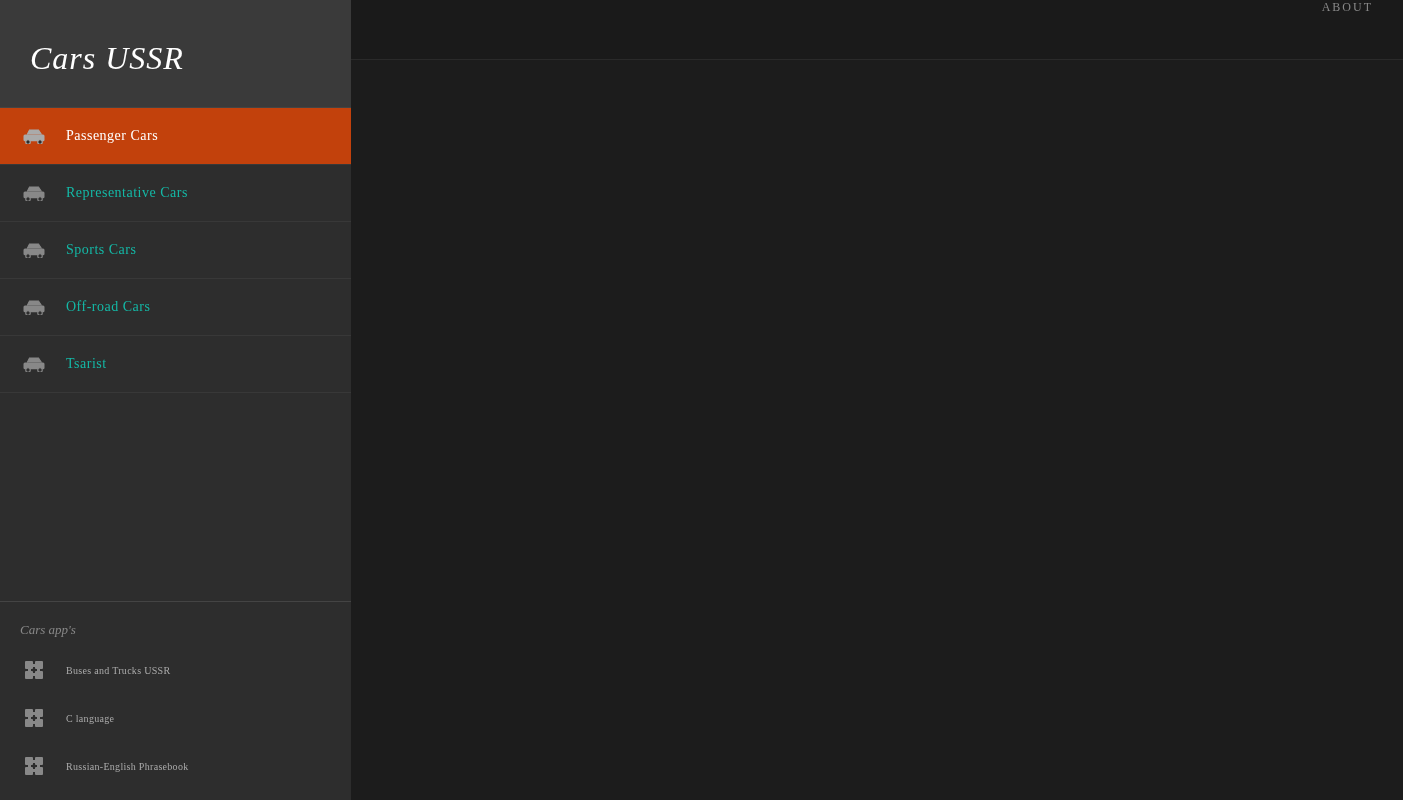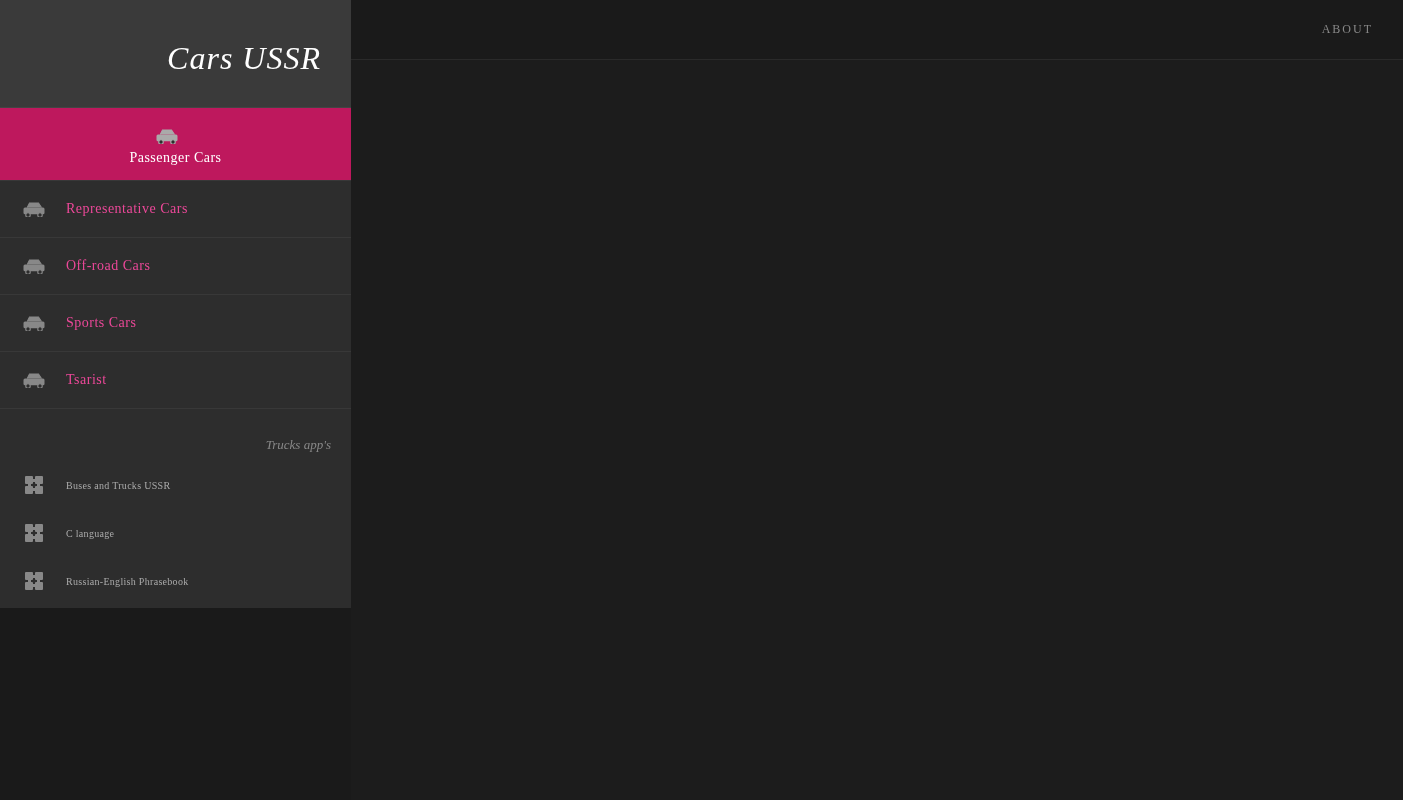--- a/index.html
+++ b/index.html
@@ -13,26 +13,25 @@
       height: 800px;
       background-color: #1a1a1a;
       font-family: Georgia, 'Times New Roman', serif;
       overflow: hidden;
       display: flex;
     }
 
     
     #sidebar {
       width: 351px;
-      height: 608px;
+      height: 800px;
       background-color: #2d2d2d;
       display: flex;
       flex-direction: column;
       flex-shrink: 0;
-      text-align: right;
     }
 
     #sidebar-header {
       background-color: #3a3a3a;
       padding: 40px 30px 30px 30px;
       border-bottom: 1px solid #444;
     }
 
     #app-title {
       color: #ffffff;
@@ -46,30 +45,29 @@
     #nav-section {
       flex: 1;
     }
 
     .nav-item {
       display: flex;
       align-items: center;
       padding: 14px 20px;
       cursor: pointer;
       border-bottom: 1px solid #383838;
-      color: #ec4899;
+      color: #14b8a6;
       font-size: 14px;
       font-family: Georgia, serif;
       letter-spacing: 0.5px;
     }
 
     .nav-item.active {
-      background-color: #be185d;
+      background-color: #c2410c;
       color: #ffffff;
-      flex-direction: column;
     }
 
     .nav-icon {
       width: 28px;
       height: 28px;
       margin-right: 18px;
       flex-shrink: 0;
       display: flex;
       align-items: center;
       justify-content: center;
@@ -117,21 +115,20 @@
     
     #main-content {
       flex: 1;
       background-color: #1a1a1a;
       position: relative;
     }
 
     #top-bar {
       height: 60px;
       display: flex;
-      align-items: center;
       justify-content: flex-end;
       padding: 0 30px;
       border-bottom: 1px solid #2a2a2a;
     }
 
     #about-link {
       color: #888888;
       font-size: 12px;
       font-family: Georgia, serif;
       letter-spacing: 2px;
@@ -182,54 +179,54 @@
 
     <div class="nav-item">
       <div class="nav-icon">
         <svg class="car-icon-svg" viewBox="0 0 32 20" fill="none" xmlns="http://www.w3.org/2000/svg">
           <rect x="2" y="8" width="28" height="9" rx="2" fill="#888888"></rect>
           <path d="M7 8 L10 2 L22 2 L26 8" stroke="#888888" stroke-width="1.5" fill="#888888"></path>
           <circle cx="8" cy="18" r="3" fill="#2d2d2d" stroke="#888888" stroke-width="1.5"></circle>
           <circle cx="24" cy="18" r="3" fill="#2d2d2d" stroke="#888888" stroke-width="1.5"></circle>
         </svg>
       </div>
+      <span>Sports Cars</span>
+    </div>
+
+    <div class="nav-item">
+      <div class="nav-icon">
+        <svg class="car-icon-svg" viewBox="0 0 32 20" fill="none" xmlns="http://www.w3.org/2000/svg">
+          <rect x="2" y="8" width="28" height="9" rx="2" fill="#888888"></rect>
+          <path d="M7 8 L10 2 L22 2 L26 8" stroke="#888888" stroke-width="1.5" fill="#888888"></path>
+          <circle cx="8" cy="18" r="3" fill="#2d2d2d" stroke="#888888" stroke-width="1.5"></circle>
+          <circle cx="24" cy="18" r="3" fill="#2d2d2d" stroke="#888888" stroke-width="1.5"></circle>
+        </svg>
+      </div>
       <span>Off-road Cars</span>
     </div>
 
     <div class="nav-item">
       <div class="nav-icon">
         <svg class="car-icon-svg" viewBox="0 0 32 20" fill="none" xmlns="http://www.w3.org/2000/svg">
           <rect x="2" y="8" width="28" height="9" rx="2" fill="#888888"></rect>
           <path d="M7 8 L10 2 L22 2 L26 8" stroke="#888888" stroke-width="1.5" fill="#888888"></path>
           <circle cx="8" cy="18" r="3" fill="#2d2d2d" stroke="#888888" stroke-width="1.5"></circle>
           <circle cx="24" cy="18" r="3" fill="#2d2d2d" stroke="#888888" stroke-width="1.5"></circle>
         </svg>
       </div>
-      <span>Sports Cars</span>
-    </div>
-
-    <div class="nav-item">
-      <div class="nav-icon">
-        <svg class="car-icon-svg" viewBox="0 0 32 20" fill="none" xmlns="http://www.w3.org/2000/svg">
-          <rect x="2" y="8" width="28" height="9" rx="2" fill="#888888"></rect>
-          <path d="M7 8 L10 2 L22 2 L26 8" stroke="#888888" stroke-width="1.5" fill="#888888"></path>
-          <circle cx="8" cy="18" r="3" fill="#2d2d2d" stroke="#888888" stroke-width="1.5"></circle>
-          <circle cx="24" cy="18" r="3" fill="#2d2d2d" stroke="#888888" stroke-width="1.5"></circle>
-        </svg>
-      </div>
       <span>Tsarist</span>
     </div>
 
 
   </div>
 
   <div id="divider"></div>
 
   <div id="other-apps-section">
-    <div id="other-apps-label">Trucks app's</div>
+    <div id="other-apps-label">Cars app's</div>
 
     <div class="other-app-item">
       <div class="nav-icon">
         <svg class="puzzle-icon" viewBox="0 0 20 20" fill="none" xmlns="http://www.w3.org/2000/svg">
           <rect x="1" y="1" width="8" height="8" rx="1" fill="#888888"></rect>
           <rect x="11" y="1" width="8" height="8" rx="1" fill="#888888"></rect>
           <rect x="1" y="11" width="8" height="8" rx="1" fill="#888888"></rect>
           <rect x="11" y="11" width="8" height="8" rx="1" fill="#888888"></rect>
           <rect x="8" y="4" width="4" height="3" rx="1" fill="#888888"></rect>
           <rect x="4" y="8" width="3" height="4" rx="1" fill="#888888"></rect>

